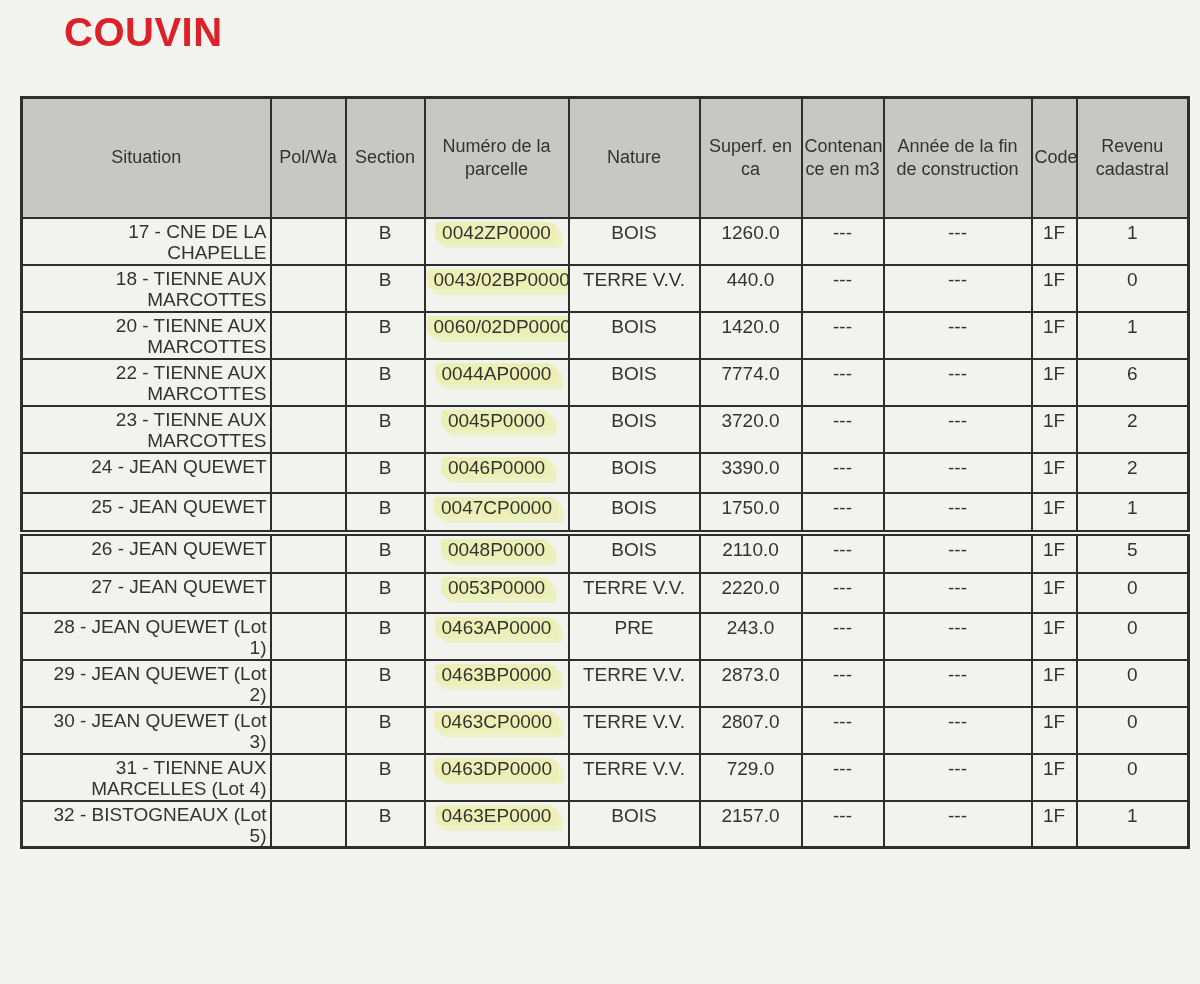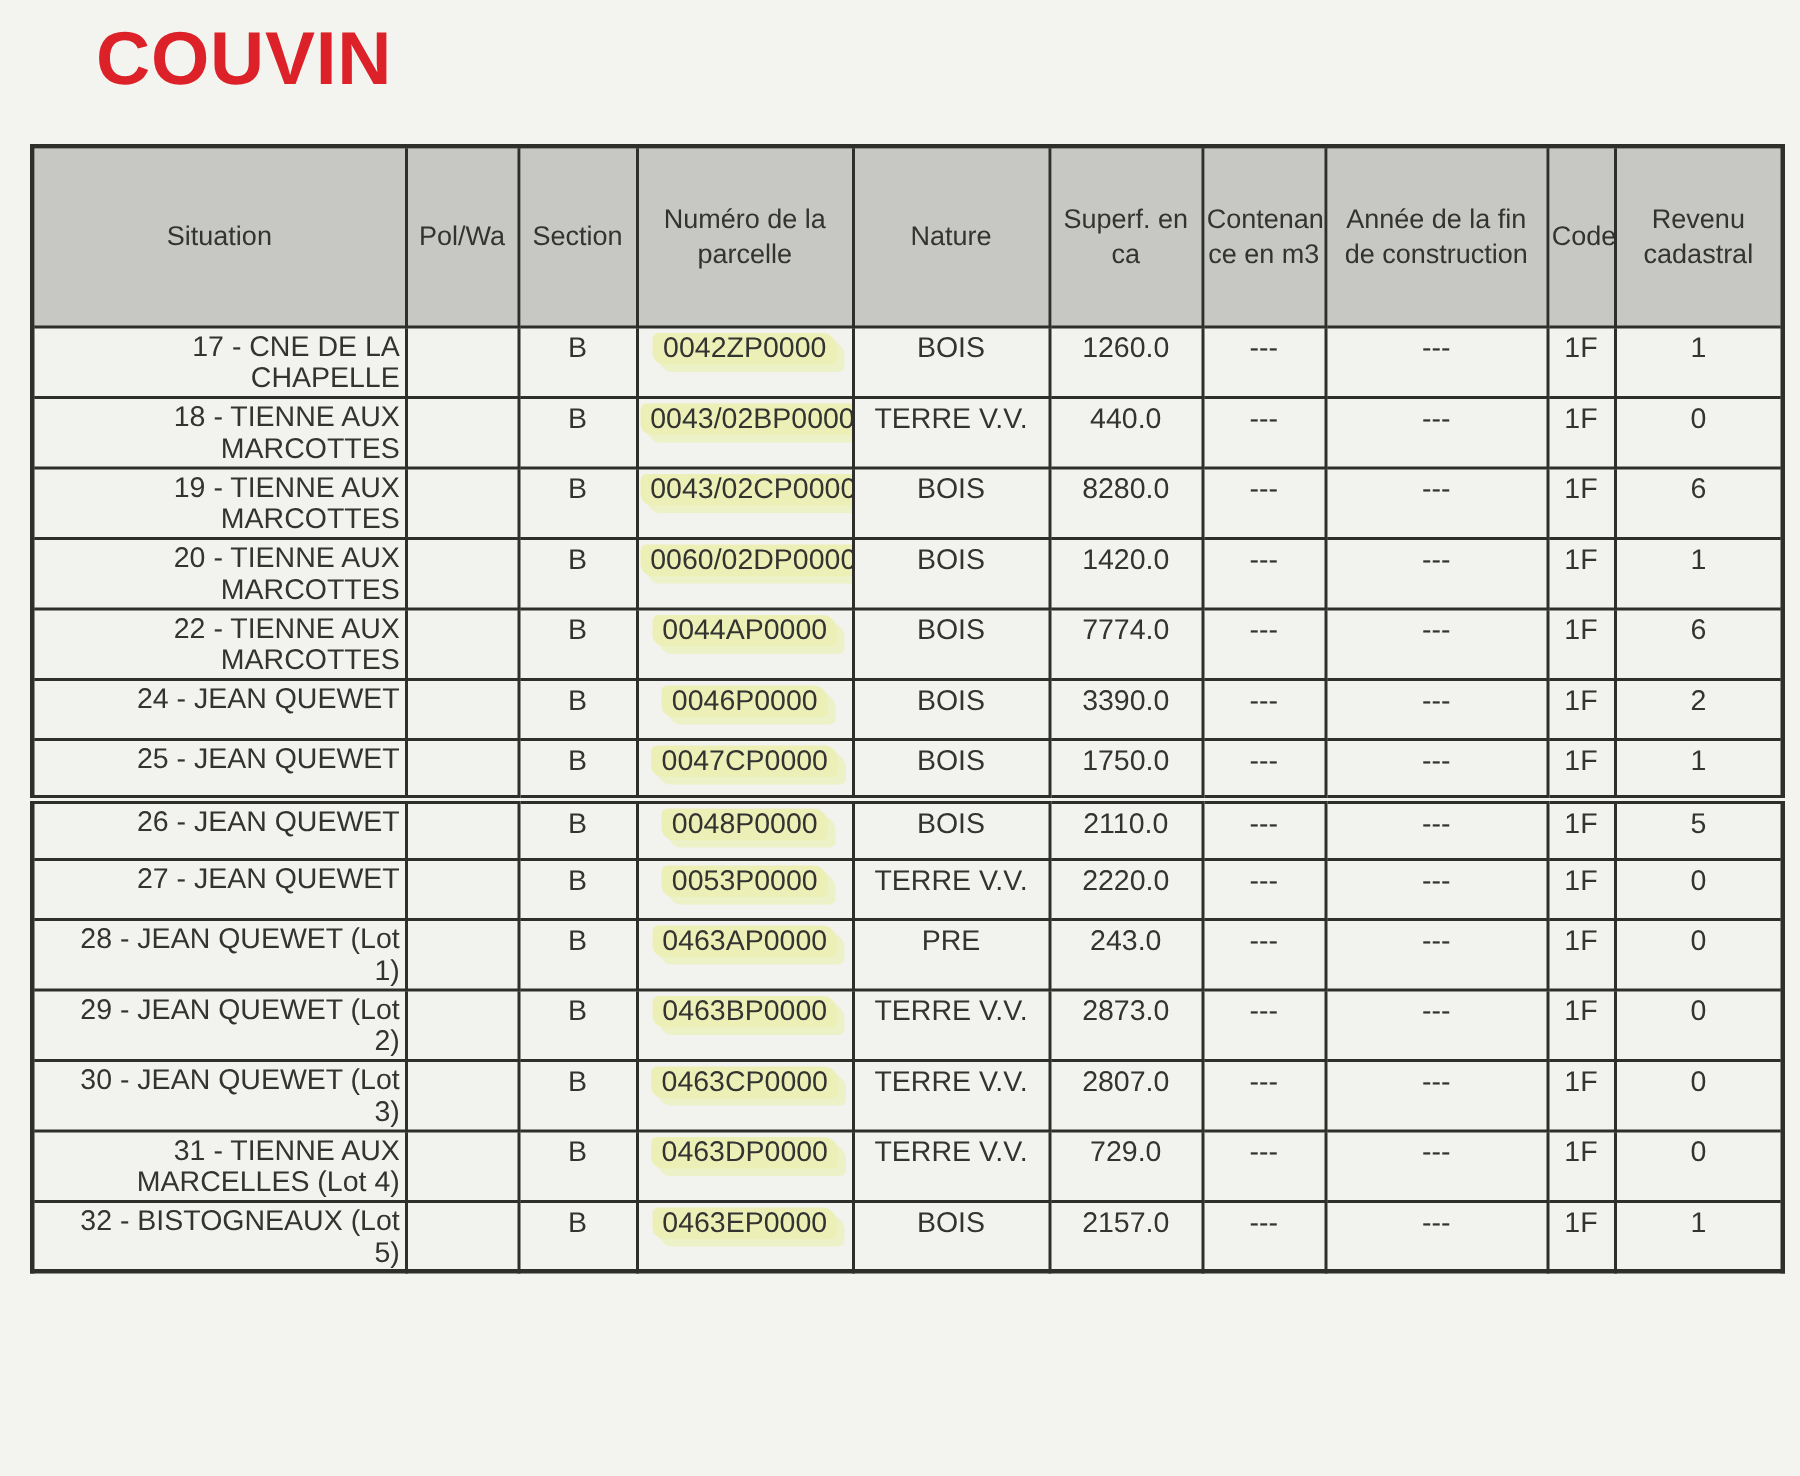--- a/index.html
+++ b/index.html
@@ -6,21 +6,21 @@
   body{
     width:1200px;height:984px;
     background:#f3f4f0;
     font-family:"Liberation Sans", sans-serif;
     color:#333432;
     overflow:hidden;
   }
   .page{position:relative;width:1200px;height:984px;background:#f3f4f0;}
   .title{
     position:absolute;left:64px;top:10px;margin:0;
-    font-size:50px;font-weight:700;letter-spacing:.5px;
+    font-size:40px;font-weight:700;letter-spacing:.5px;
     color:#dc2228;
   }
   table.cadastral{
     position:absolute;left:20px;top:96px;
     width:1167px;table-layout:fixed;
     border-collapse:collapse;
     border:3px solid #2e2e2c;
     background:#f2f2ee;
   }
   th,td{
@@ -107,57 +107,57 @@
         <td class="c-mid">B</td>
         <td class="c-mid"><span class="hl">0043/02BP0000</span></td>
         <td class="c-mid">TERRE V.V.</td>
         <td class="c-mid">440.0</td>
         <td class="c-mid">---</td>
         <td class="c-mid">---</td>
         <td class="c-mid">1F</td>
         <td class="c-mid">0</td>
       </tr>
       <tr class="r2">
-        <td class="c-sit">19 - TIENNE AUX
-MARCOTTES</td>
-        <td class="c-mid"></td>
-        <td class="c-mid">B</td>
-        <td class="c-mid"><span class="hl">0043/02CP0000</span></td>
-        <td class="c-mid">BOIS</td>
-        <td class="c-mid">8280.0</td>
+        <td class="c-sit">20 - TIENNE AUX
+MARCOTTES</td>
+        <td class="c-mid"></td>
+        <td class="c-mid">B</td>
+        <td class="c-mid"><span class="hl">0060/02DP0000</span></td>
+        <td class="c-mid">BOIS</td>
+        <td class="c-mid">1420.0</td>
+        <td class="c-mid">---</td>
+        <td class="c-mid">---</td>
+        <td class="c-mid">1F</td>
+        <td class="c-mid">1</td>
+      </tr>
+      <tr class="r2">
+        <td class="c-sit">22 - TIENNE AUX
+MARCOTTES</td>
+        <td class="c-mid"></td>
+        <td class="c-mid">B</td>
+        <td class="c-mid"><span class="hl">0044AP0000</span></td>
+        <td class="c-mid">BOIS</td>
+        <td class="c-mid">7774.0</td>
         <td class="c-mid">---</td>
         <td class="c-mid">---</td>
         <td class="c-mid">1F</td>
         <td class="c-mid">6</td>
       </tr>
       <tr class="r2">
-        <td class="c-sit">20 - TIENNE AUX
-MARCOTTES</td>
-        <td class="c-mid"></td>
-        <td class="c-mid">B</td>
-        <td class="c-mid"><span class="hl">0060/02DP0000</span></td>
-        <td class="c-mid">BOIS</td>
-        <td class="c-mid">1420.0</td>
-        <td class="c-mid">---</td>
-        <td class="c-mid">---</td>
-        <td class="c-mid">1F</td>
-        <td class="c-mid">1</td>
-      </tr>
-      <tr class="r2">
-        <td class="c-sit">22 - TIENNE AUX
-MARCOTTES</td>
-        <td class="c-mid"></td>
-        <td class="c-mid">B</td>
-        <td class="c-mid"><span class="hl">0044AP0000</span></td>
-        <td class="c-mid">BOIS</td>
-        <td class="c-mid">7774.0</td>
-        <td class="c-mid">---</td>
-        <td class="c-mid">---</td>
-        <td class="c-mid">1F</td>
-        <td class="c-mid">6</td>
+        <td class="c-sit">23 - TIENNE AUX
+MARCOTTES</td>
+        <td class="c-mid"></td>
+        <td class="c-mid">B</td>
+        <td class="c-mid"><span class="hl">0045P0000</span></td>
+        <td class="c-mid">BOIS</td>
+        <td class="c-mid">3720.0</td>
+        <td class="c-mid">---</td>
+        <td class="c-mid">---</td>
+        <td class="c-mid">1F</td>
+        <td class="c-mid">2</td>
       </tr>
       <tr class="r1">
         <td class="c-sit">24 - JEAN QUEWET</td>
         <td class="c-mid"></td>
         <td class="c-mid">B</td>
         <td class="c-mid"><span class="hl">0046P0000</span></td>
         <td class="c-mid">BOIS</td>
         <td class="c-mid">3390.0</td>
         <td class="c-mid">---</td>
         <td class="c-mid">---</td>

